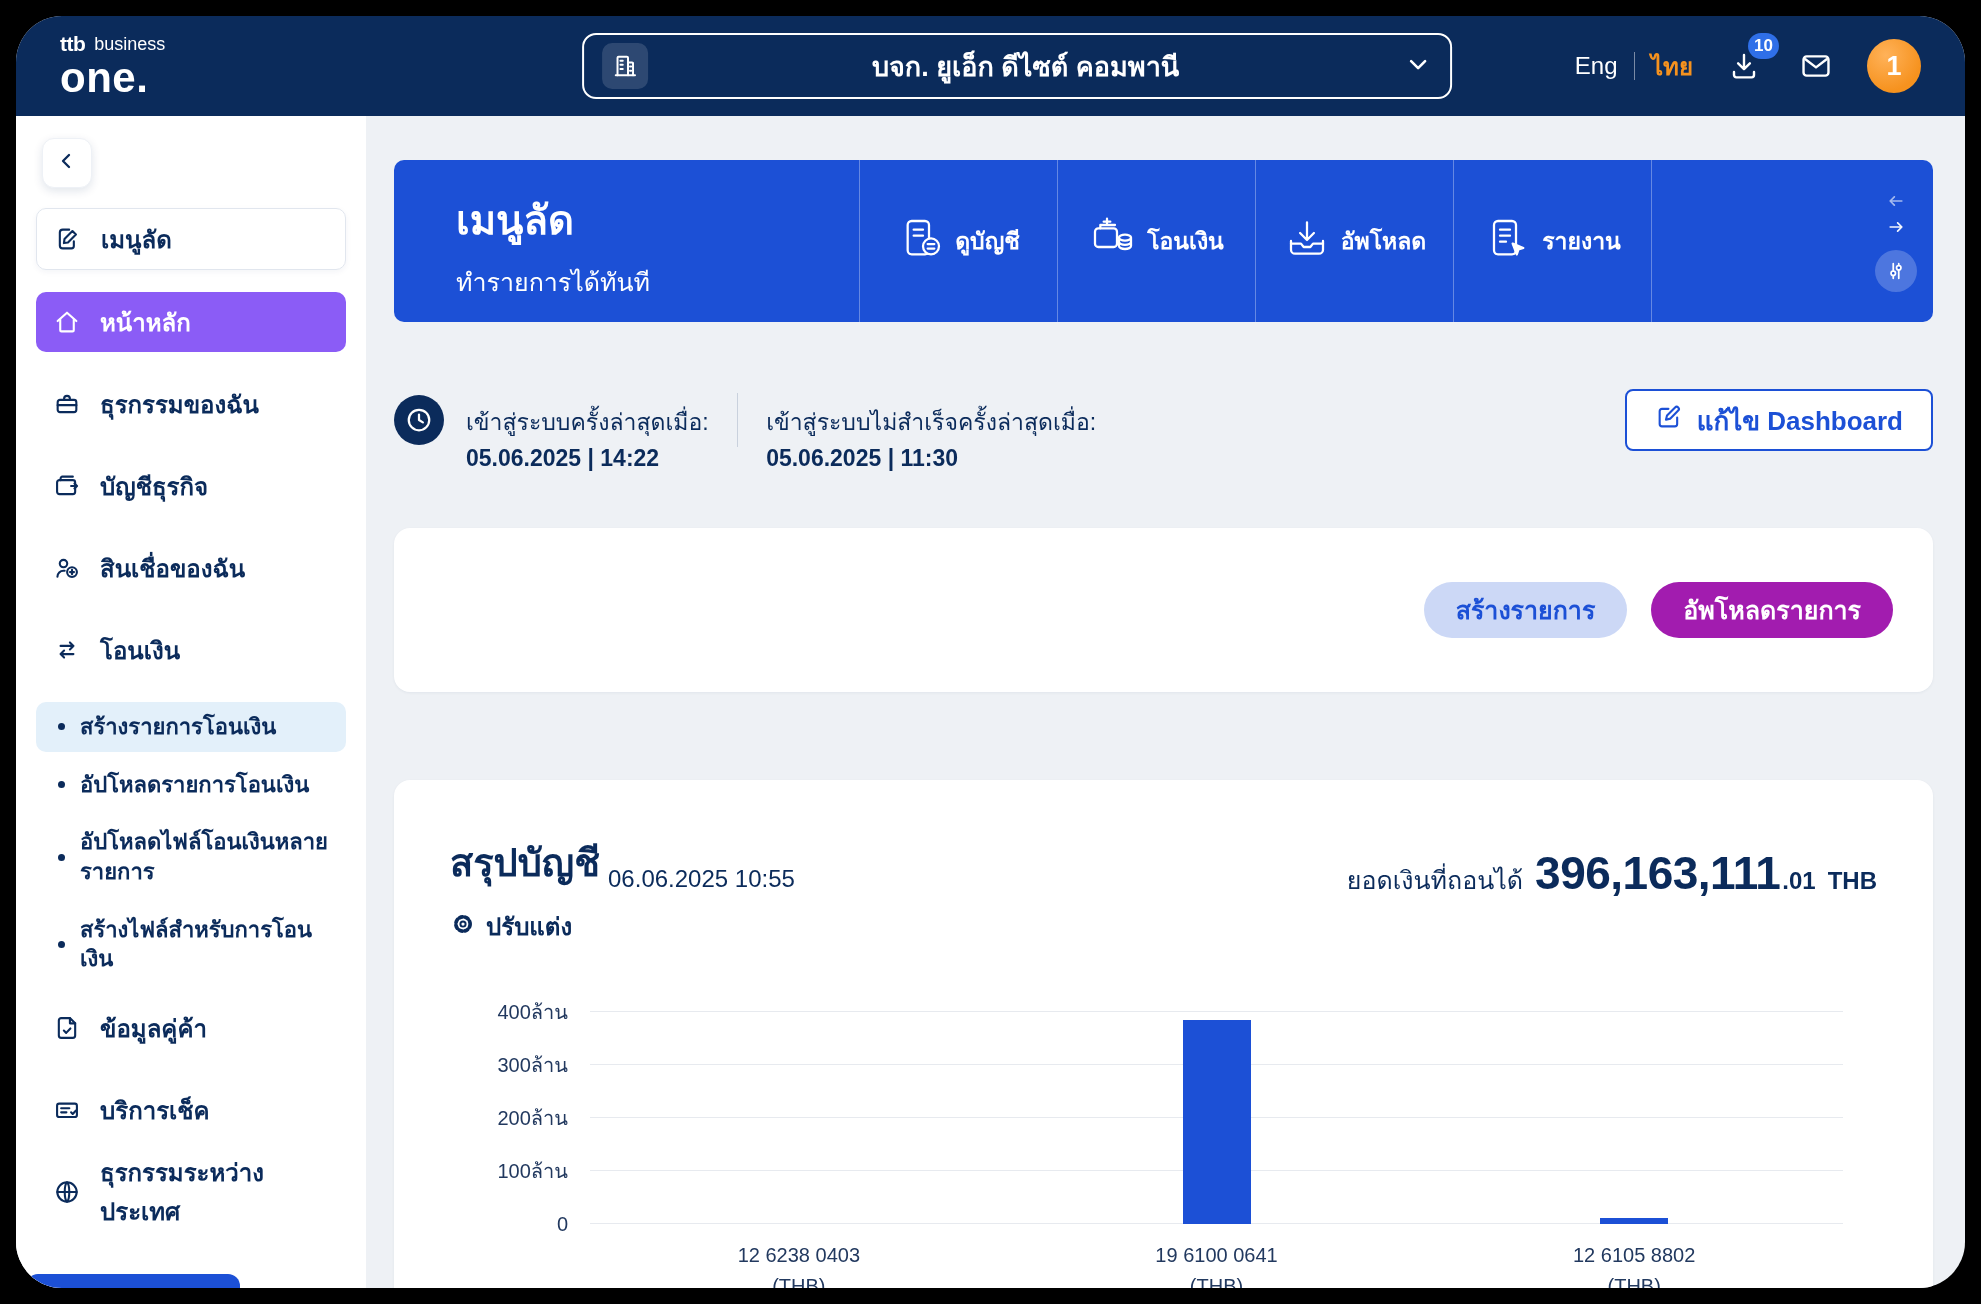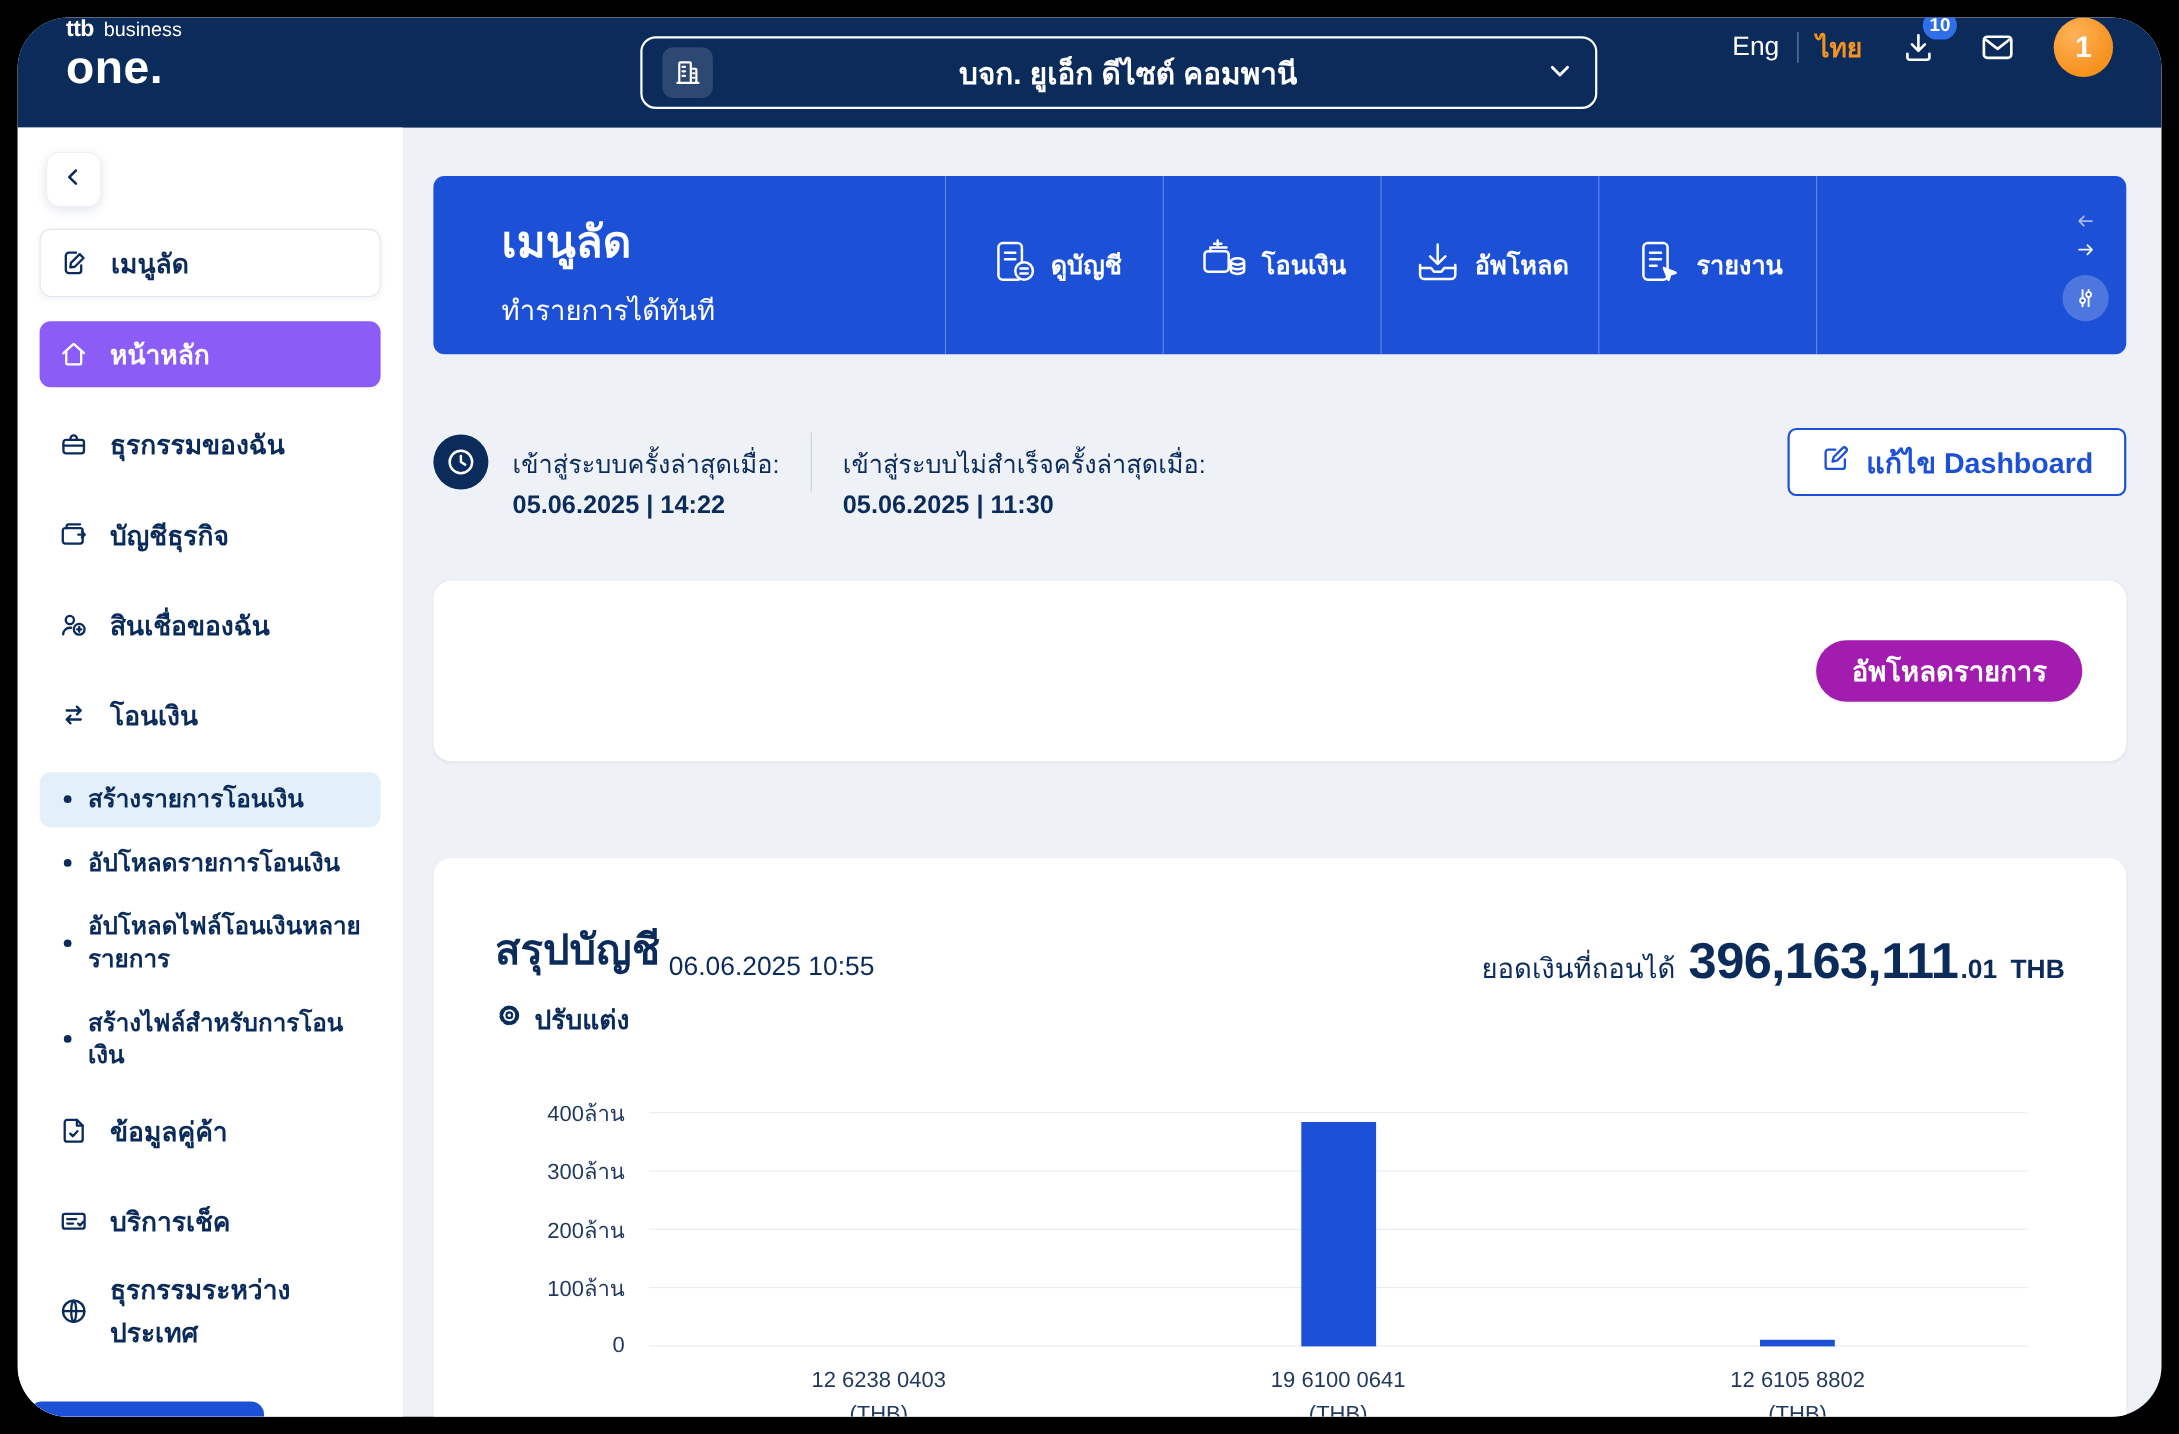--- a/index.html
+++ b/index.html
@@ -7,21 +7,21 @@
     width:1981px;height:1304px;background:#000;position:relative;
     font-family:"Liberation Sans","DejaVu Sans",sans-serif;
     -webkit-font-smoothing:antialiased;
   }
   .frame{
     position:absolute;left:16px;top:16px;width:1949px;height:1272px;
     border-radius:46px;overflow:hidden;background:#eef1f5;
     display:flex;flex-direction:column;
   }
   
-  .topbar{height:100px;background:#0b2b5b;display:flex;align-items:flex-start;padding:0 44px;flex:0 0 auto;position:relative;}
+  .topbar{height:100px;background:#0b2b5b;display:flex;align-items:center;padding:0 44px;flex:0 0 auto;position:relative;}
   .brand{display:flex;flex-direction:column;color:#fff;line-height:1;cursor:pointer;}
   .brand-top{display:flex;align-items:center;gap:9px;font-size:18px;}
   .ttb-badge{font-weight:800;font-size:21px;letter-spacing:-0.5px;}
   .brand-one{font-size:42px;font-weight:800;letter-spacing:0.5px;margin-top:3px;}
   .company-select{
     position:absolute;left:50%;top:50%;transform:translate(-47%,-50%);
     width:830px;height:62px;border:2.5px solid #fff;border-radius:14px;
     display:flex;align-items:center;padding:0 18px;gap:16px;cursor:pointer;color:#fff;
   }
   .company-icon{width:46px;height:46px;border-radius:10px;background:rgba(255,255,255,.14);display:grid;place-items:center;flex:0 0 auto;}
@@ -410,20 +410,21 @@
             <svg viewBox="0 0 24 24" width="28" height="28" fill="none" stroke="#1c50d6" stroke-width="1.8" stroke-linecap="round" stroke-linejoin="round">
               <path d="M11.5 5H6a2 2 0 0 0-2 2v11a2 2 0 0 0 2 2h11a2 2 0 0 0 2-2v-5.5"></path>
               <path d="M17.2 3.8a1.9 1.9 0 0 1 2.7 2.7L13 13.4l-3.6.9.9-3.6z"></path>
             </svg>
           </span>
           <span>แก้ไข Dashboard</span>
         </button>
       </section>
 
       <section class="card card-actions">
+        <button class="pill light">สร้างรายการ</button>
         <button class="pill solid">อัพโหลดรายการ</button>
       </section>
 
       <section class="card card-summary">
         <div class="summary-head">
           <div>
             <div class="summary-title-row">
               <span class="summary-title">สรุปบัญชี</span>
               <span class="summary-time">06.06.2025 10:55</span>
             </div>

